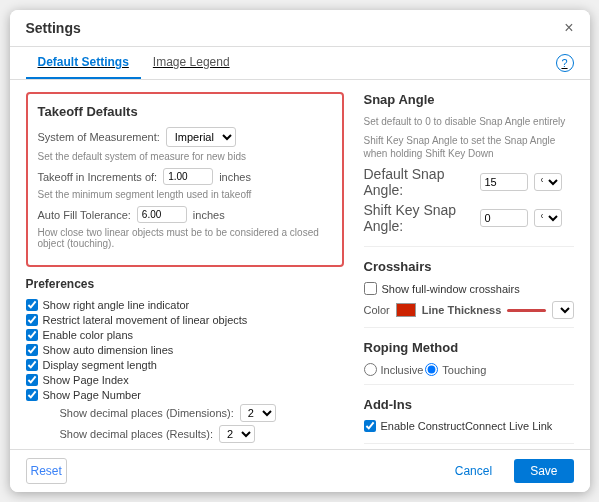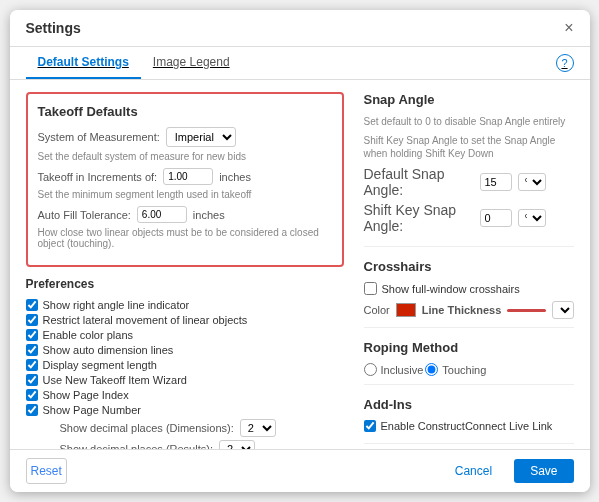--- a/index.html
+++ b/index.html
@@ -204,21 +204,21 @@
     .snap-row-label {
       font-size: 14px;
       color: #555;
       width: 110px;
     }
     .snap-input {
       border: 1px solid #ccc;
       border-radius: 3px;
       padding: 2px 4px;
       font-size: 11px;
-      width: 32px;
+      width: 48px;
     }
     .snap-select {
       border: 1px solid #ccc;
       border-radius: 3px;
       font-size: 11px;
       background: #fff;
       width: 28px;
       padding: 1px 2px;
     }
     .crosshairs-checkbox-row {
@@ -380,24 +380,20 @@
           <input type="checkbox" checked="" style="">
           <span class="checkbox-label">Enable color plans</span>
         </div>
         <div class="checkbox-row">
           <input type="checkbox" checked="" style="">
           <span class="checkbox-label">Show auto dimension lines</span>
         </div>
         <div class="checkbox-row">
           <input type="checkbox" checked="" style="">
           <span class="checkbox-label">Display segment length</span>
-        </div>
-        <div class="checkbox-row">
-          <input type="checkbox" checked="" style="">
-          <span class="checkbox-label">Use New Takeoff Item Wizard</span>
         </div>
         <div class="checkbox-row">
           <input type="checkbox" checked="" style="">
           <span class="checkbox-label">Show Page Index</span>
         </div>
         <div class="checkbox-row">
           <input type="checkbox" checked="" style="">
           <span class="checkbox-label">Show Page Number</span>
         </div>
         <div class="decimal-row">

